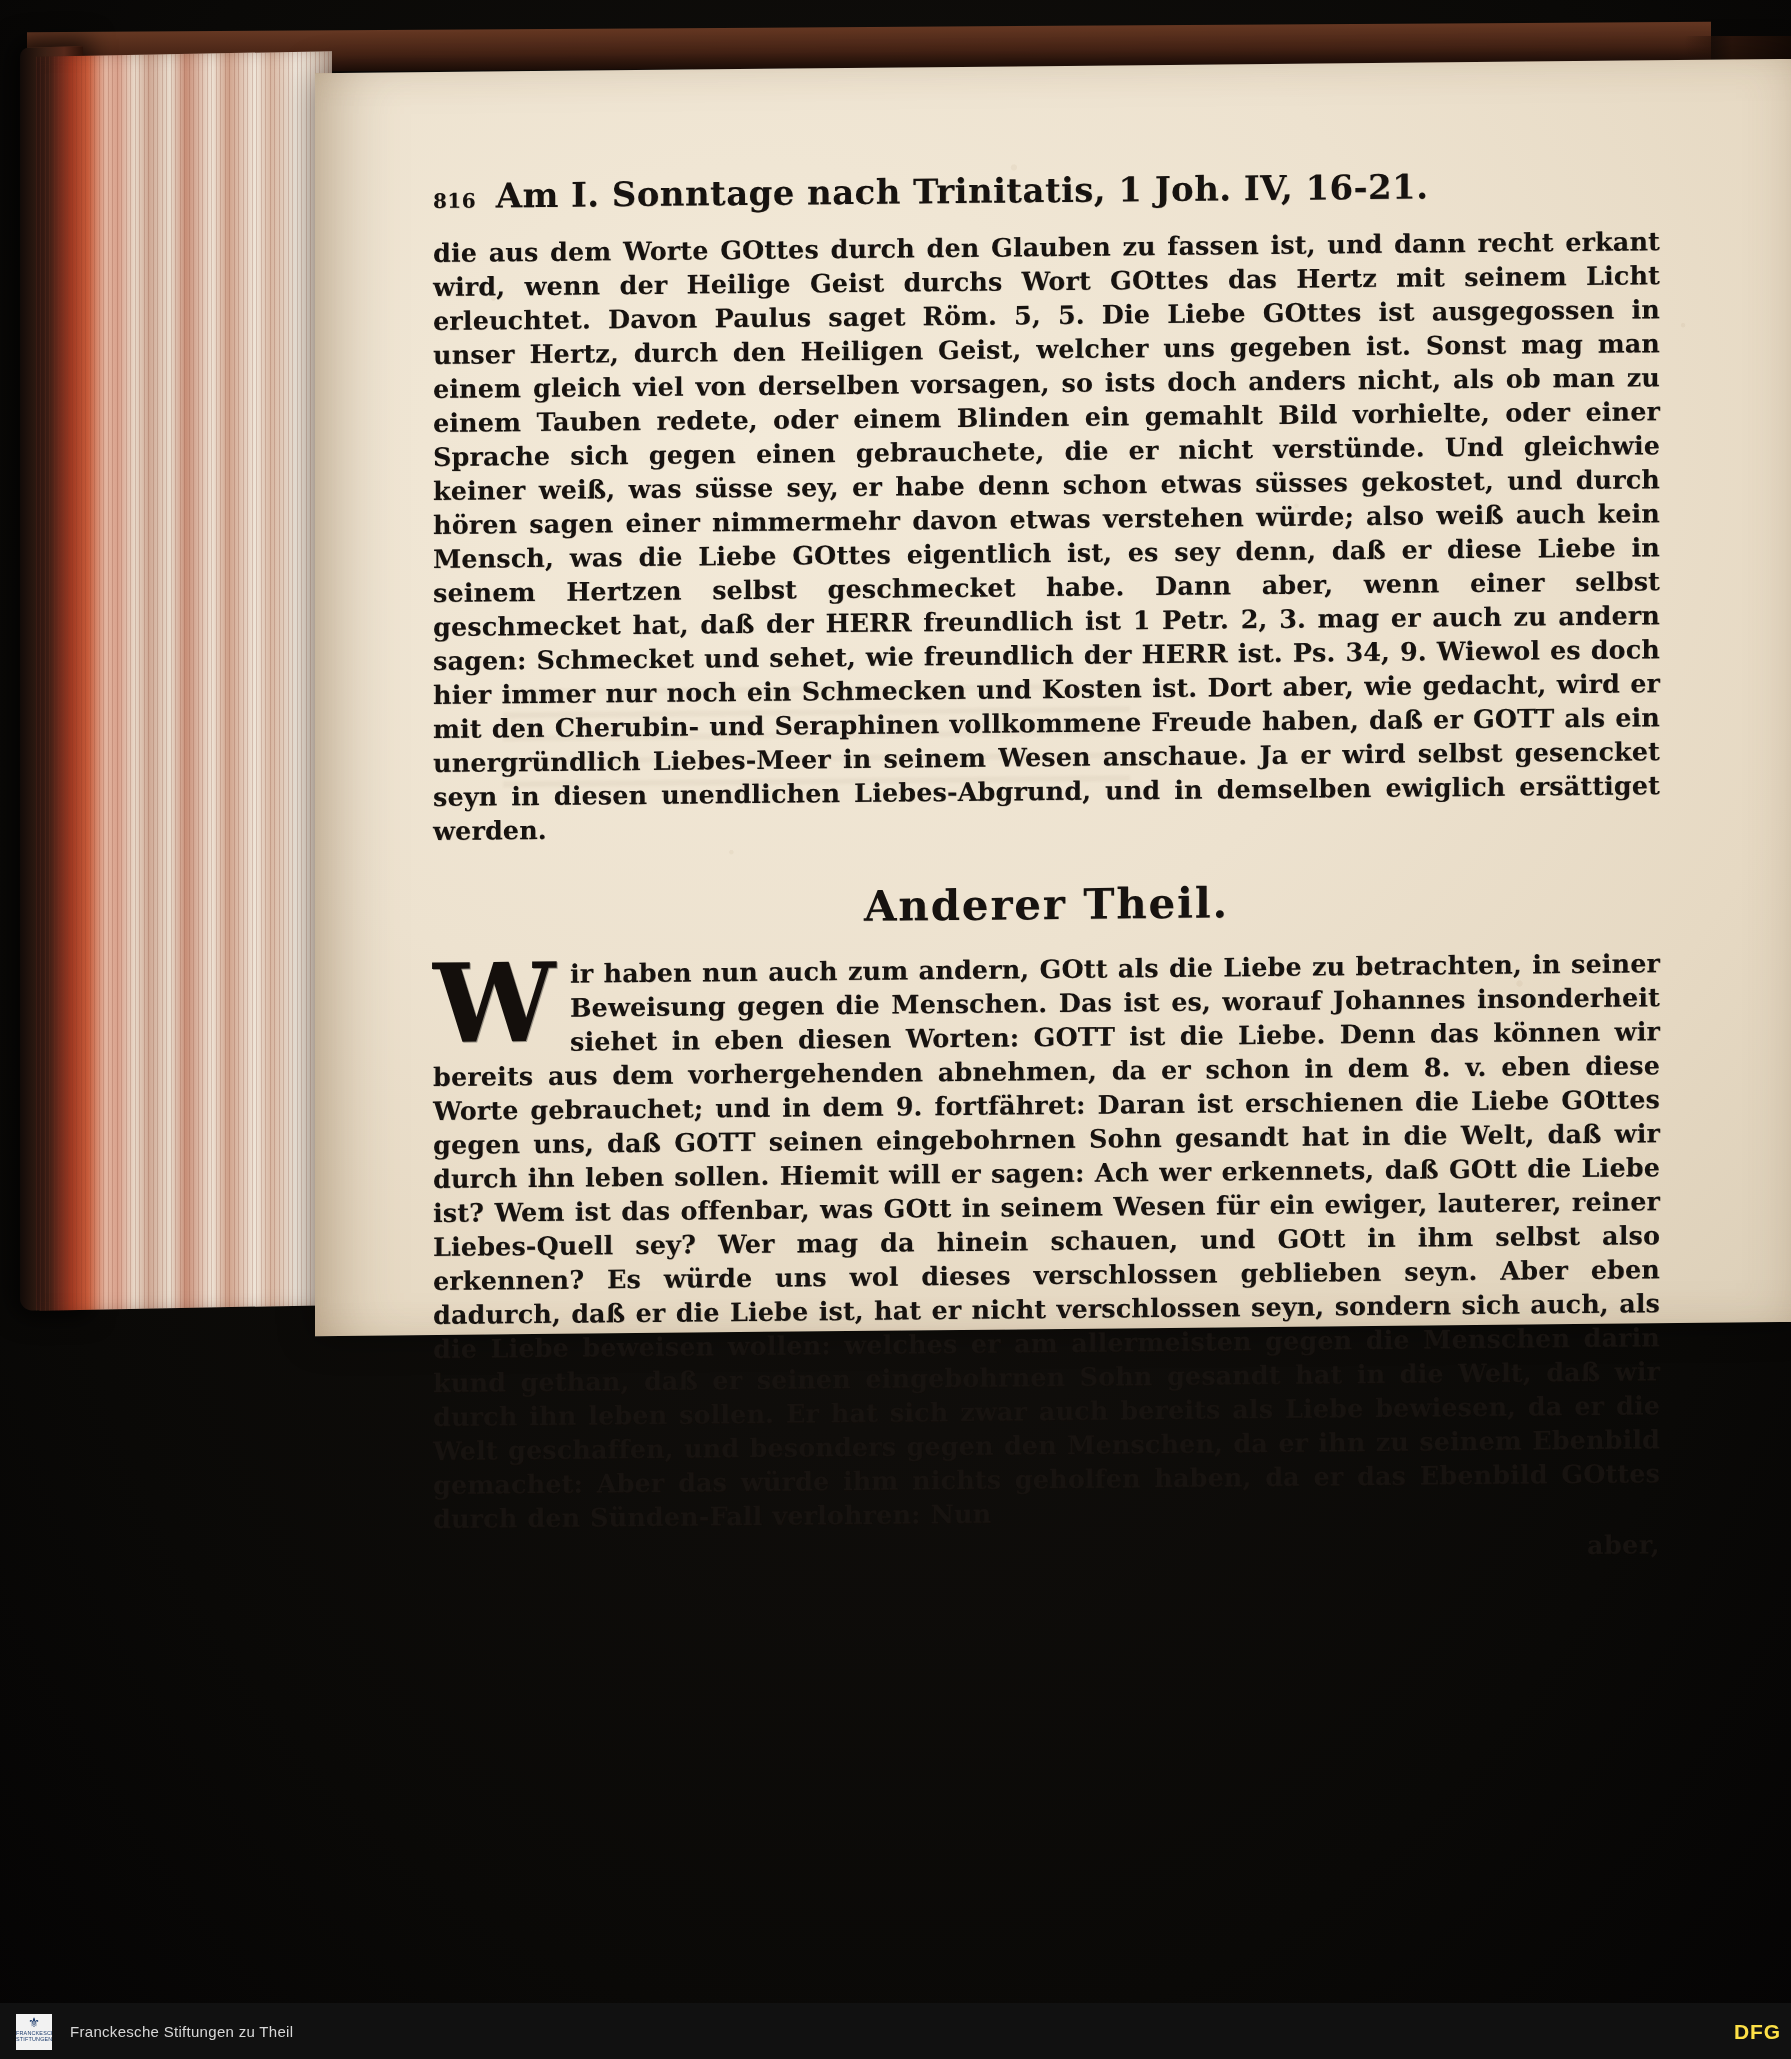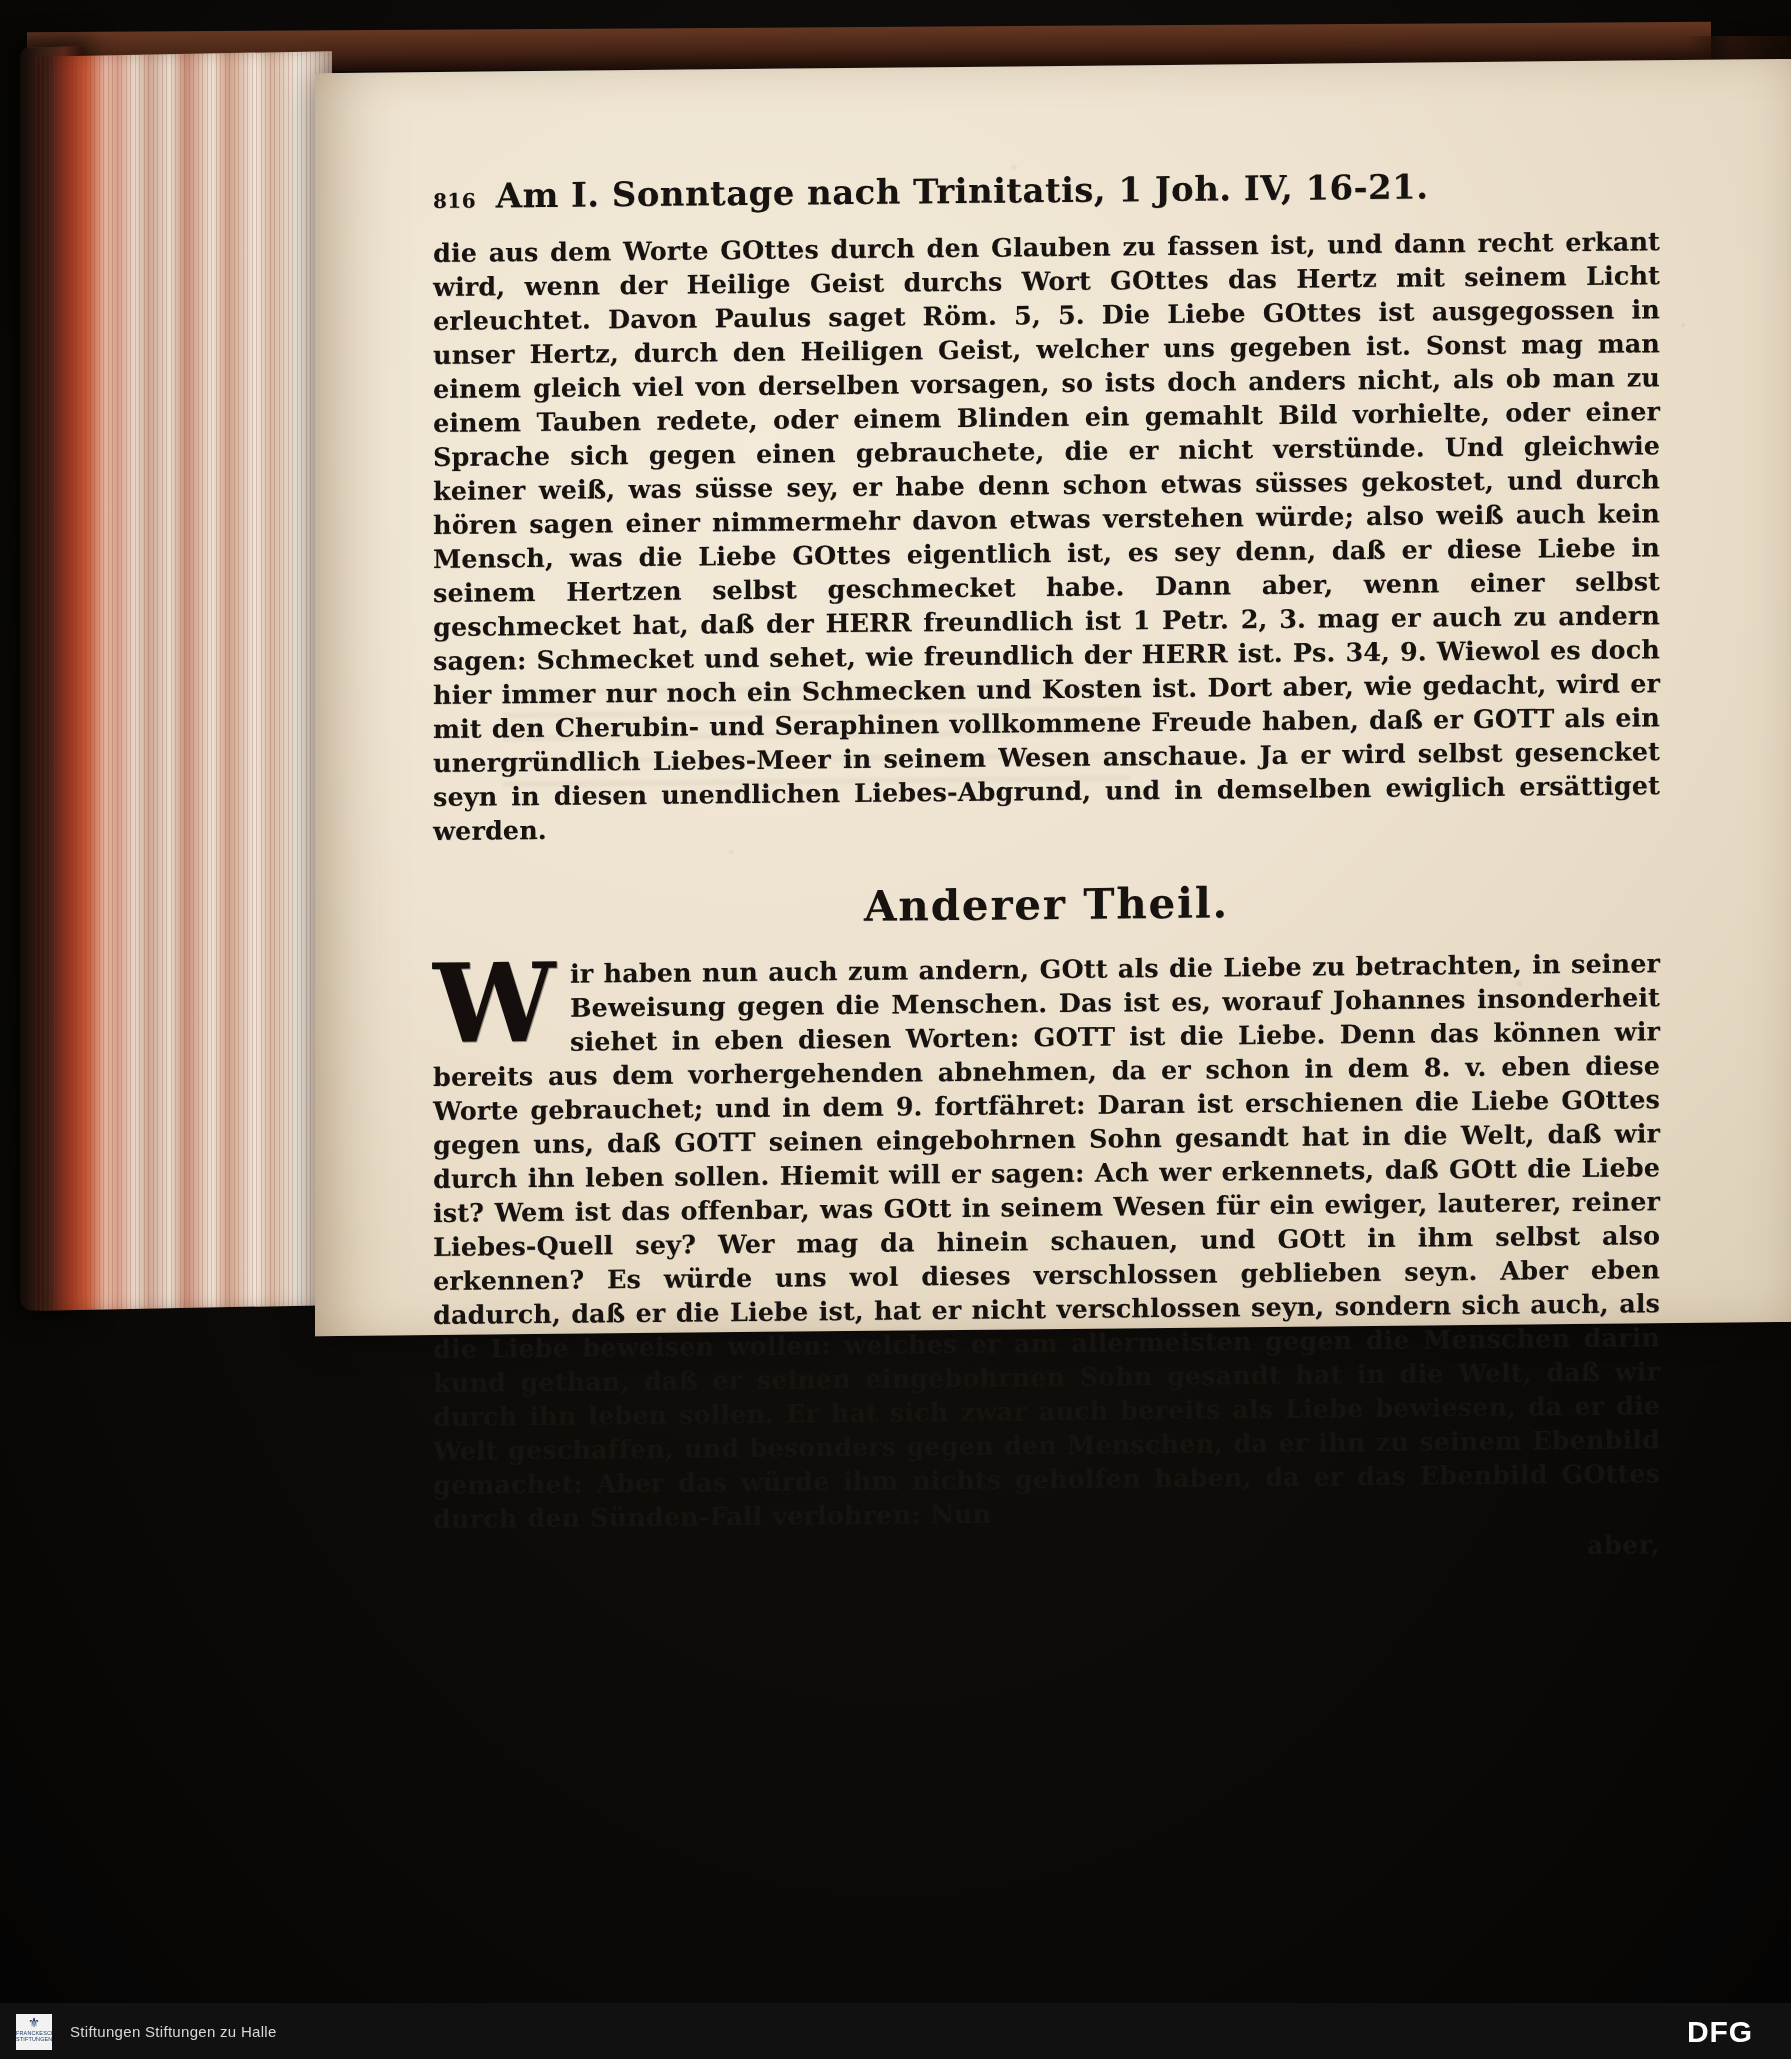--- a/index.html
+++ b/index.html
@@ -227,24 +227,24 @@
     display: block;
     line-height: 13.4px;
   }
   #meta-credit {
     margin-left: 18px;
     font-size: 15px;
     letter-spacing: 0.3px;
   }
   #meta-dfg {
     margin-left: auto;
-    margin-right: 38px;
-    font-size: 30px;
+    margin-right: 10px;
+    font-size: 21px;
     font-weight: 700;
-    color: #ffffff;
+    color: #fde047;
     letter-spacing: 0.9px;
   }
 </style>
 </head>
 <body>
 
 <div id="scan-backdrop"></div>
 
 <div id="cover-top"></div>
 <div id="cover-right"></div>
@@ -278,16 +278,16 @@
     </div>
 
   </div>
 </div>
 
 <div id="meta-bar">
   <div id="meta-logo">
     <span class="crest">⚜</span>
     <span>FRANCKESCHE STIFTUNGEN</span>
   </div>
-  <div id="meta-credit">Stiftungen Stiftungen zu Halle</div>
+  <div id="meta-credit">Franckesche Stiftungen zu Theil</div>
   <div id="meta-dfg">DFG</div>
 </div>
 
 
 </body></html>

